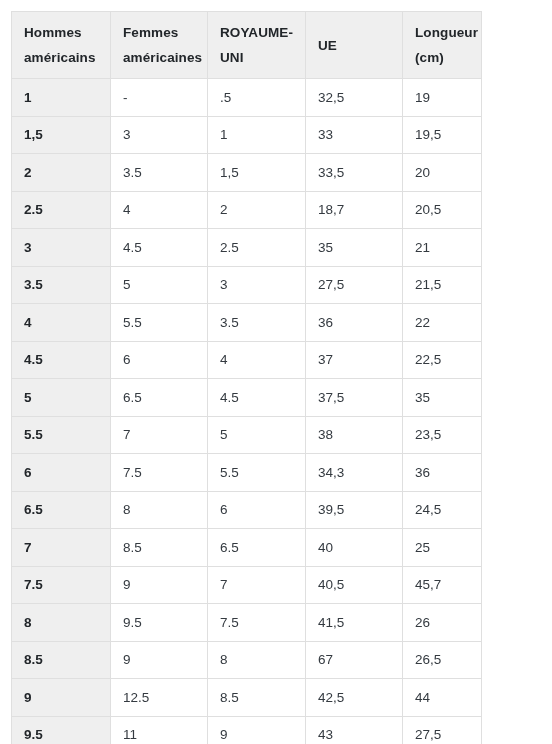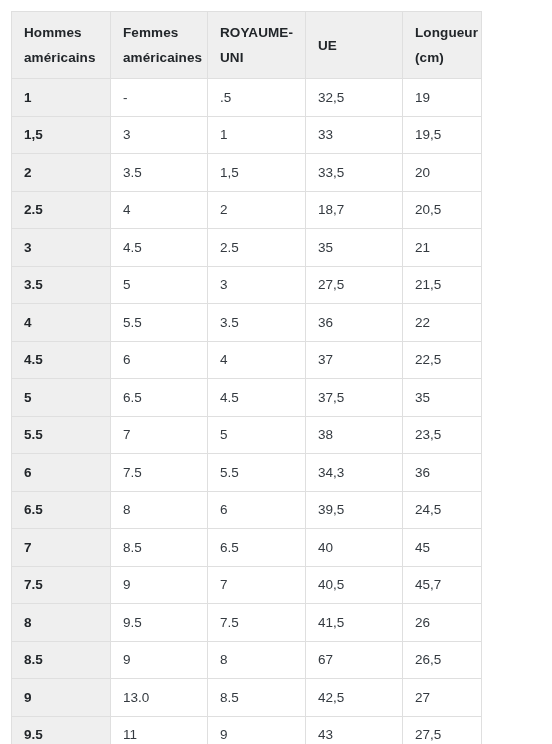--- a/index.html
+++ b/index.html
@@ -193,21 +193,21 @@
           <td>8</td>
           <td>6</td>
           <td>39,5</td>
           <td>24,5</td>
         </tr>
         <tr>
           <td class="rowhead">7</td>
           <td>8.5</td>
           <td>6.5</td>
           <td>40</td>
-          <td>45</td>
+          <td>25</td>
         </tr>
         <tr>
           <td class="rowhead">7.5</td>
           <td>9</td>
           <td>7</td>
           <td>40,5</td>
           <td>45,7</td>
         </tr>
         <tr>
           <td class="rowhead">8</td>
@@ -218,24 +218,24 @@
         </tr>
         <tr>
           <td class="rowhead">8.5</td>
           <td>9</td>
           <td>8</td>
           <td>67</td>
           <td>26,5</td>
         </tr>
         <tr>
           <td class="rowhead">9</td>
-          <td>13.0</td>
+          <td>12.5</td>
           <td>8.5</td>
           <td>42,5</td>
-          <td>27</td>
+          <td>44</td>
         </tr>
         <tr>
           <td class="rowhead">9.5</td>
           <td>11</td>
           <td>9</td>
           <td>43</td>
           <td>27,5</td>
         </tr>
       </tbody>
   </table>

